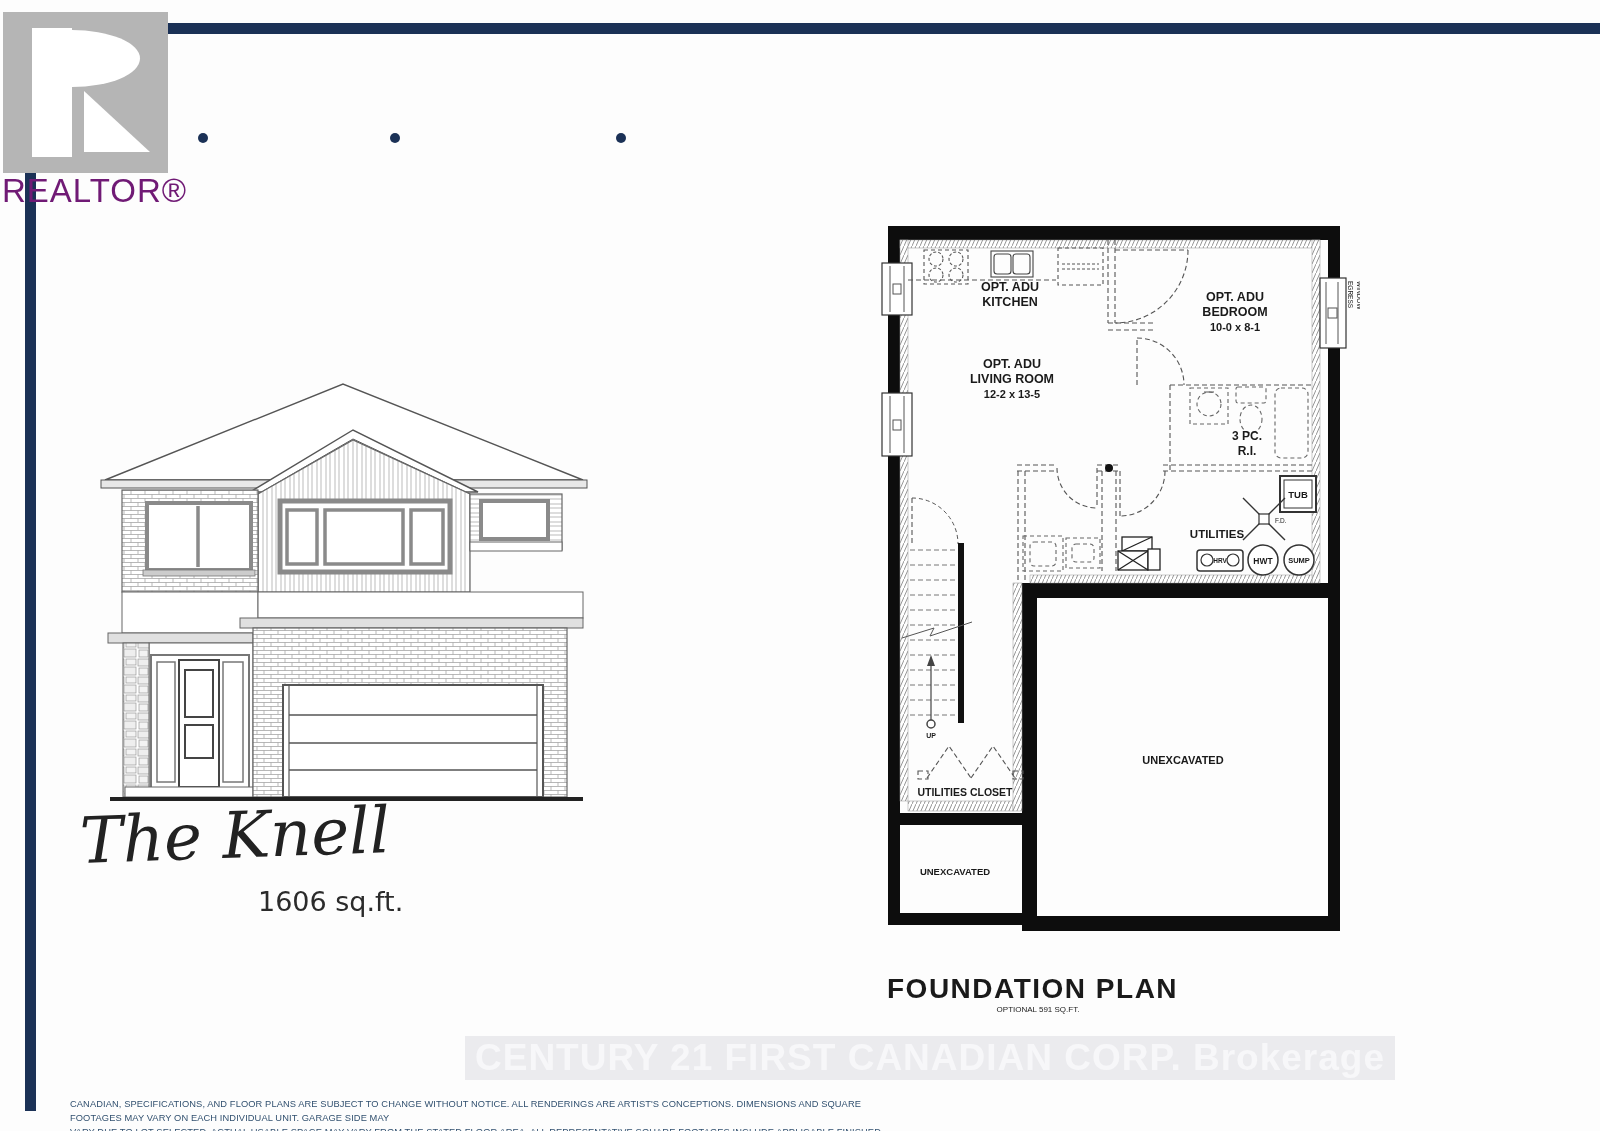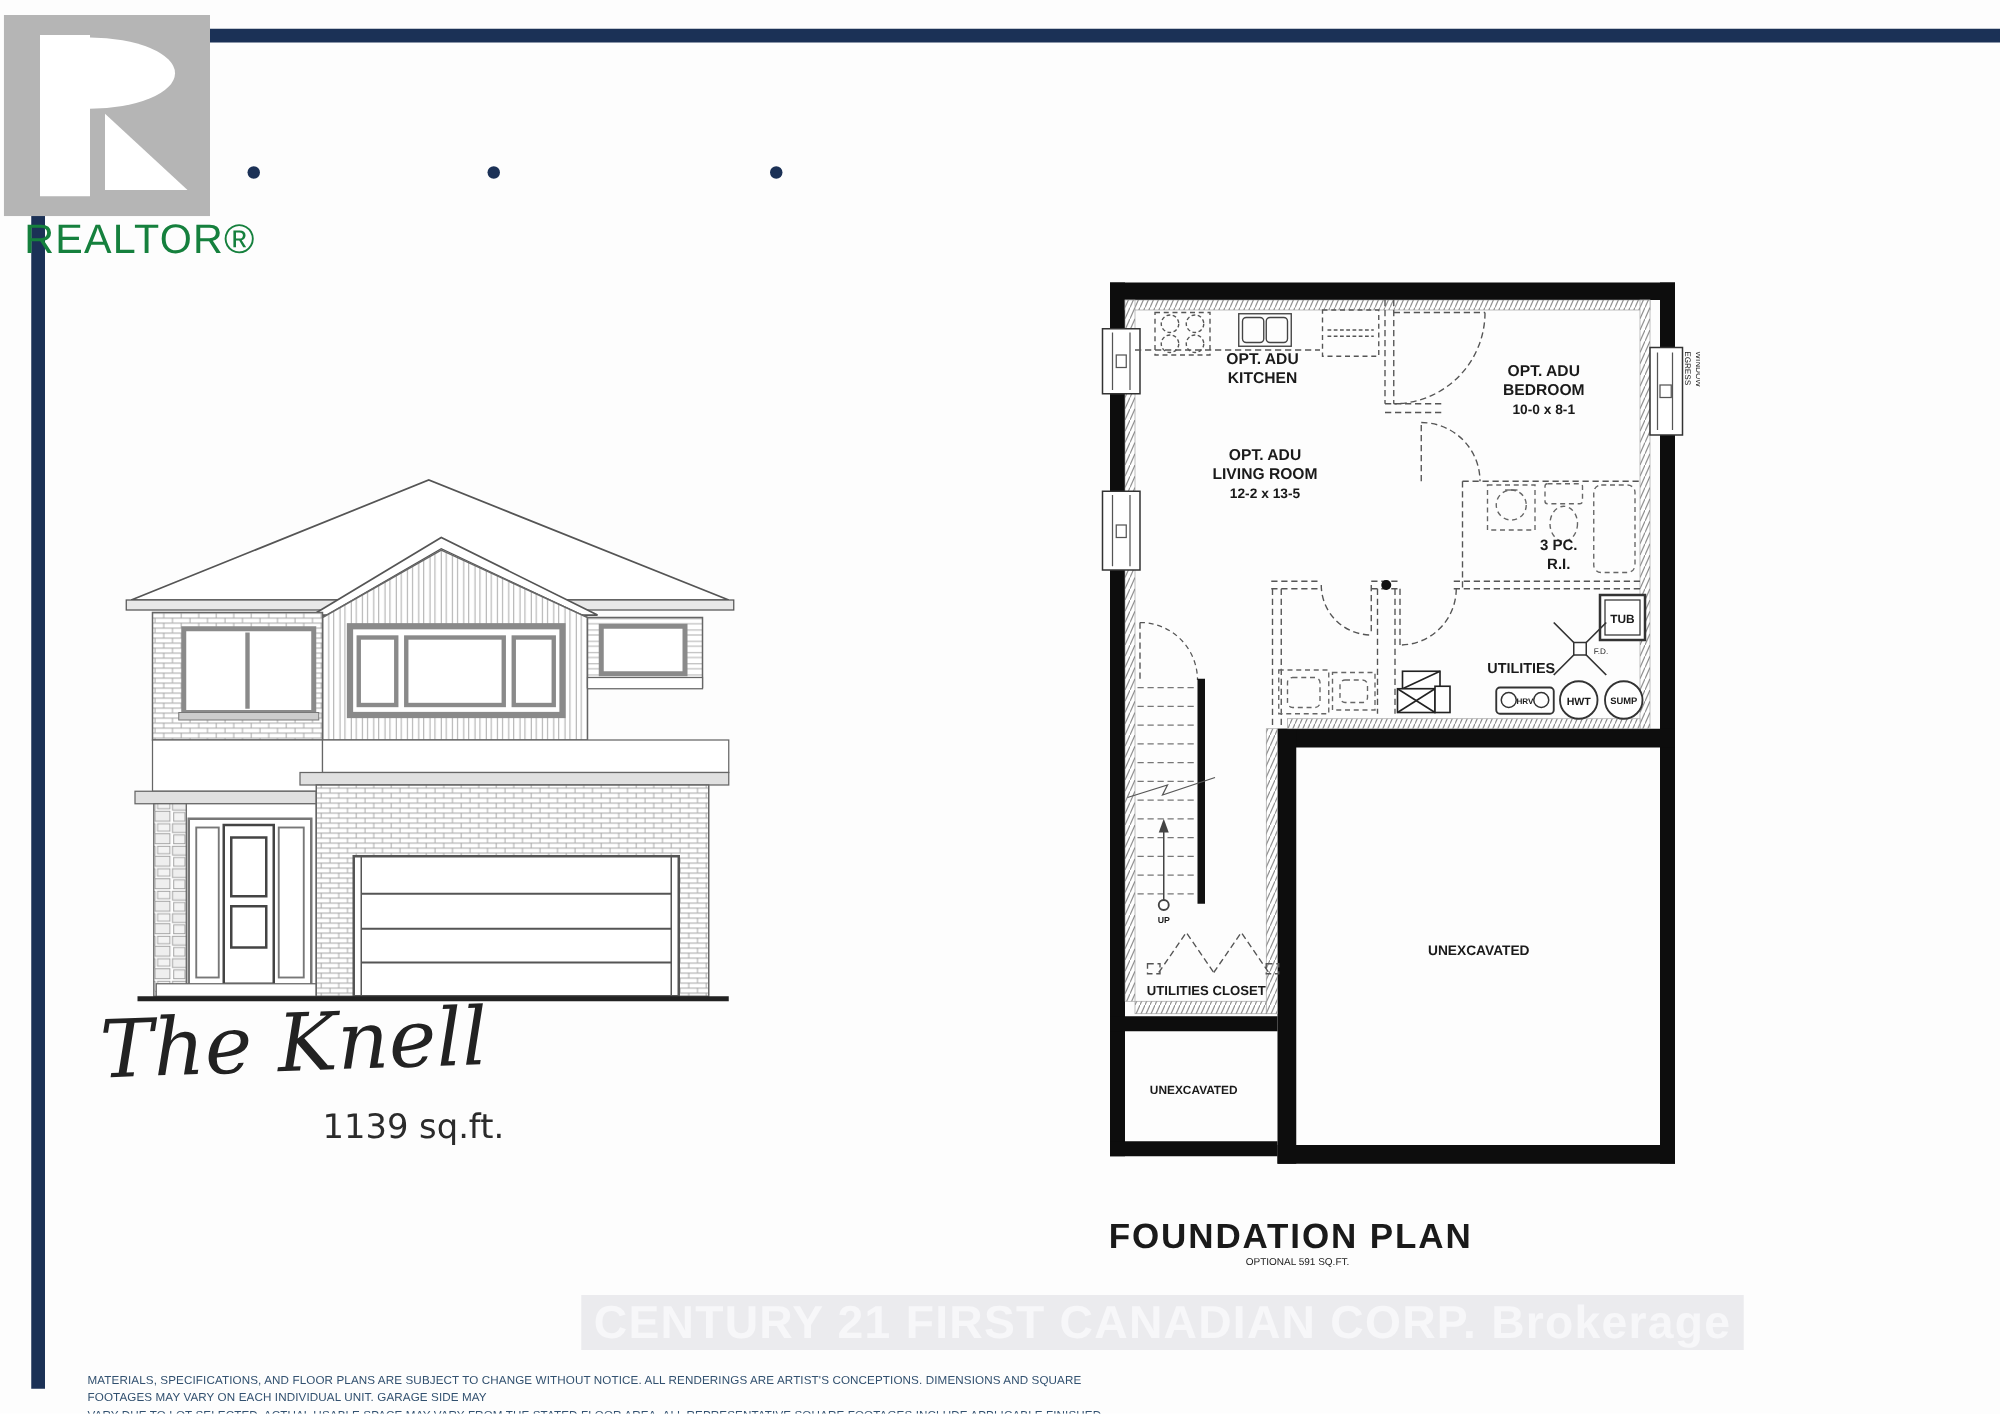--- a/index.html
+++ b/index.html
@@ -3,22 +3,22 @@
 <meta charset="utf-8">
 <style>
   html,body{margin:0;padding:0;background:#ffffff;}
   .page{position:relative;width:1600px;height:1131px;background:#fdfdfd;overflow:hidden;
         font-family:"Liberation Sans",sans-serif;}
   
   .line-top{position:absolute;left:25px;top:23px;width:1575px;height:11px;background:#1b3156;}
   .line-left{position:absolute;left:25px;top:23px;width:11px;height:1088px;background:#1b3156;}
   
   .logo-box{position:absolute;left:3px;top:12px;width:165px;height:161px;}
-  .logo-word{position:absolute;left:2px;top:172px;width:220px;font-size:33px;color:#15803d;
-             letter-spacing:1px;font-family:"Liberation Sans",sans-serif;font-weight:400;text-align:center;}
+  .logo-word{position:absolute;left:2px;top:172px;width:220px;font-size:33px;color:#701a75;
+             letter-spacing:1px;font-family:"Liberation Sans",sans-serif;font-weight:400;}
   
   .dot{position:absolute;width:10px;height:10px;border-radius:50%;background:#1b3156;top:133px;}
   .dot1{left:198px;} .dot2{left:390px;} .dot3{left:616px;}
   
   .elevation{position:absolute;left:85px;top:370px;width:510px;height:440px;}
   
   .signature{position:absolute;left:80px;top:798px;width:340px;font-family:"DejaVu Serif",serif;
              font-style:italic;font-size:64px;color:#222;transform:rotate(-2deg);white-space:nowrap;}
   .sqft{position:absolute;left:258px;top:886px;font-family:"DejaVu Sans",sans-serif;
         font-size:27px;color:#2b2b2b;}
@@ -123,21 +123,21 @@
       <line x1="452" y1="315" x2="452" y2="427" stroke="#555" stroke-width="1.2"></line>
       <line x1="204" y1="345" x2="452" y2="345" stroke="#555" stroke-width="1.5"></line>
       <line x1="204" y1="373" x2="452" y2="373" stroke="#555" stroke-width="1.5"></line>
       <line x1="204" y1="400" x2="452" y2="400" stroke="#555" stroke-width="1.5"></line>
 
       <rect x="25" y="427" width="473" height="4" fill="#222"></rect>
     </svg>
   </div>
 
   <div class="signature">The Knell</div>
-  <div class="sqft">1139 sq.ft.</div>
+  <div class="sqft">1606 sq.ft.</div>
 
   <div class="plan">
     <svg width="500" height="880" viewBox="0 0 500 880">
       <defs>
         <pattern id="hatch" width="4" height="9" patternUnits="userSpaceOnUse">
           <rect width="4" height="9" fill="#fff"></rect>
           <path d="M0,9 L4,0" stroke="#888" stroke-width="0.9"></path>
         </pattern>
       </defs>
 
@@ -314,17 +314,17 @@
       <text x="323" y="626" font-size="11" font-weight="700" text-anchor="middle">UNEXCAVATED</text>
 
       <text x="27" y="860" font-size="28" font-weight="600" letter-spacing="1.5">FOUNDATION PLAN</text>
       <text x="178" y="874" font-size="8" fill="#333" text-anchor="middle">OPTIONAL 591 SQ.FT.</text>
     </svg>
   </div>
 
   <div class="watermark">CENTURY 21 FIRST CANADIAN CORP. Brokerage</div>
 
   <div class="disclaimer">
-    <div>MATERIALS, SPECIFICATIONS, AND FLOOR PLANS ARE SUBJECT TO CHANGE WITHOUT NOTICE. ALL RENDERINGS ARE ARTIST'S CONCEPTIONS. DIMENSIONS AND SQUARE FOOTAGES MAY VARY ON EACH INDIVIDUAL UNIT. GARAGE SIDE MAY</div>
+    <div>CANADIAN, SPECIFICATIONS, AND FLOOR PLANS ARE SUBJECT TO CHANGE WITHOUT NOTICE. ALL RENDERINGS ARE ARTIST'S CONCEPTIONS. DIMENSIONS AND SQUARE FOOTAGES MAY VARY ON EACH INDIVIDUAL UNIT. GARAGE SIDE MAY</div>
     <div>VARY DUE TO LOT SELECTED. ACTUAL USABLE SPACE MAY VARY FROM THE STATED FLOOR AREA. ALL REPRESENTATIVE SQUARE FOOTAGES INCLUDE APPLICABLE FINISHED LOWER LEVEL, OPEN TO BELOW AREAS ARE EXCLUDED. E. &amp;amp; O.E.</div>
   </div>
 
 </div>
 
 </body></html>

